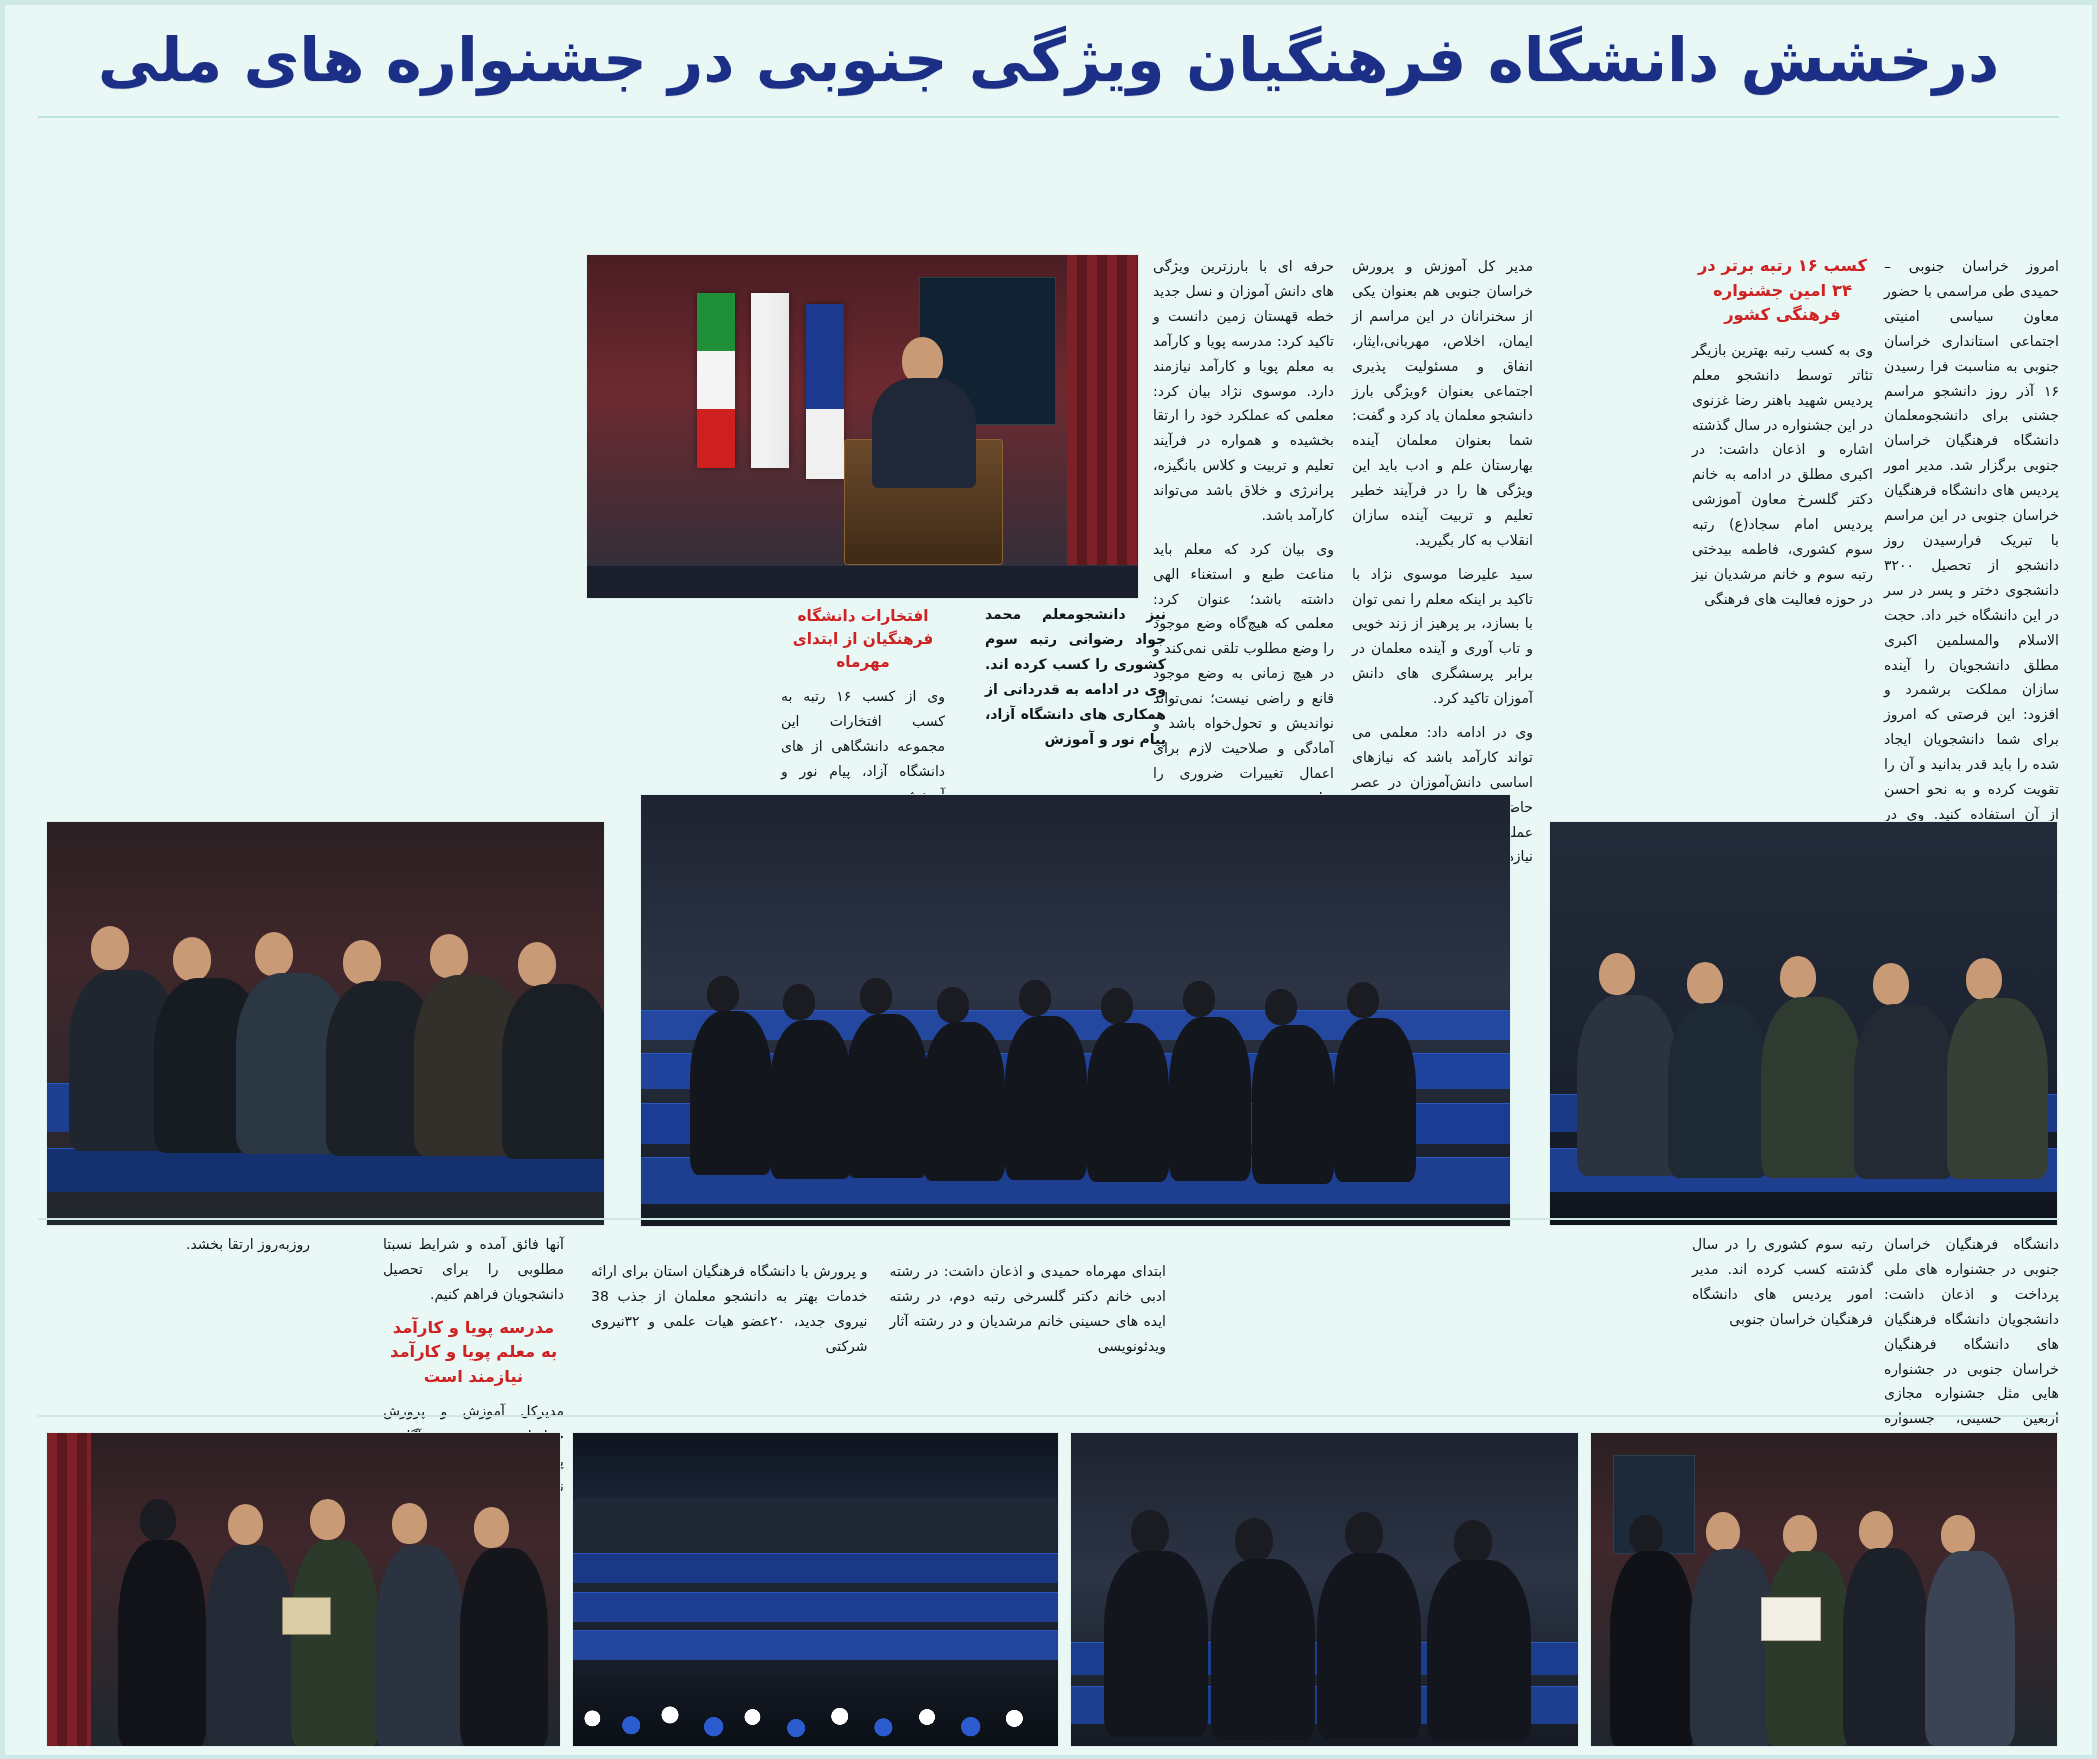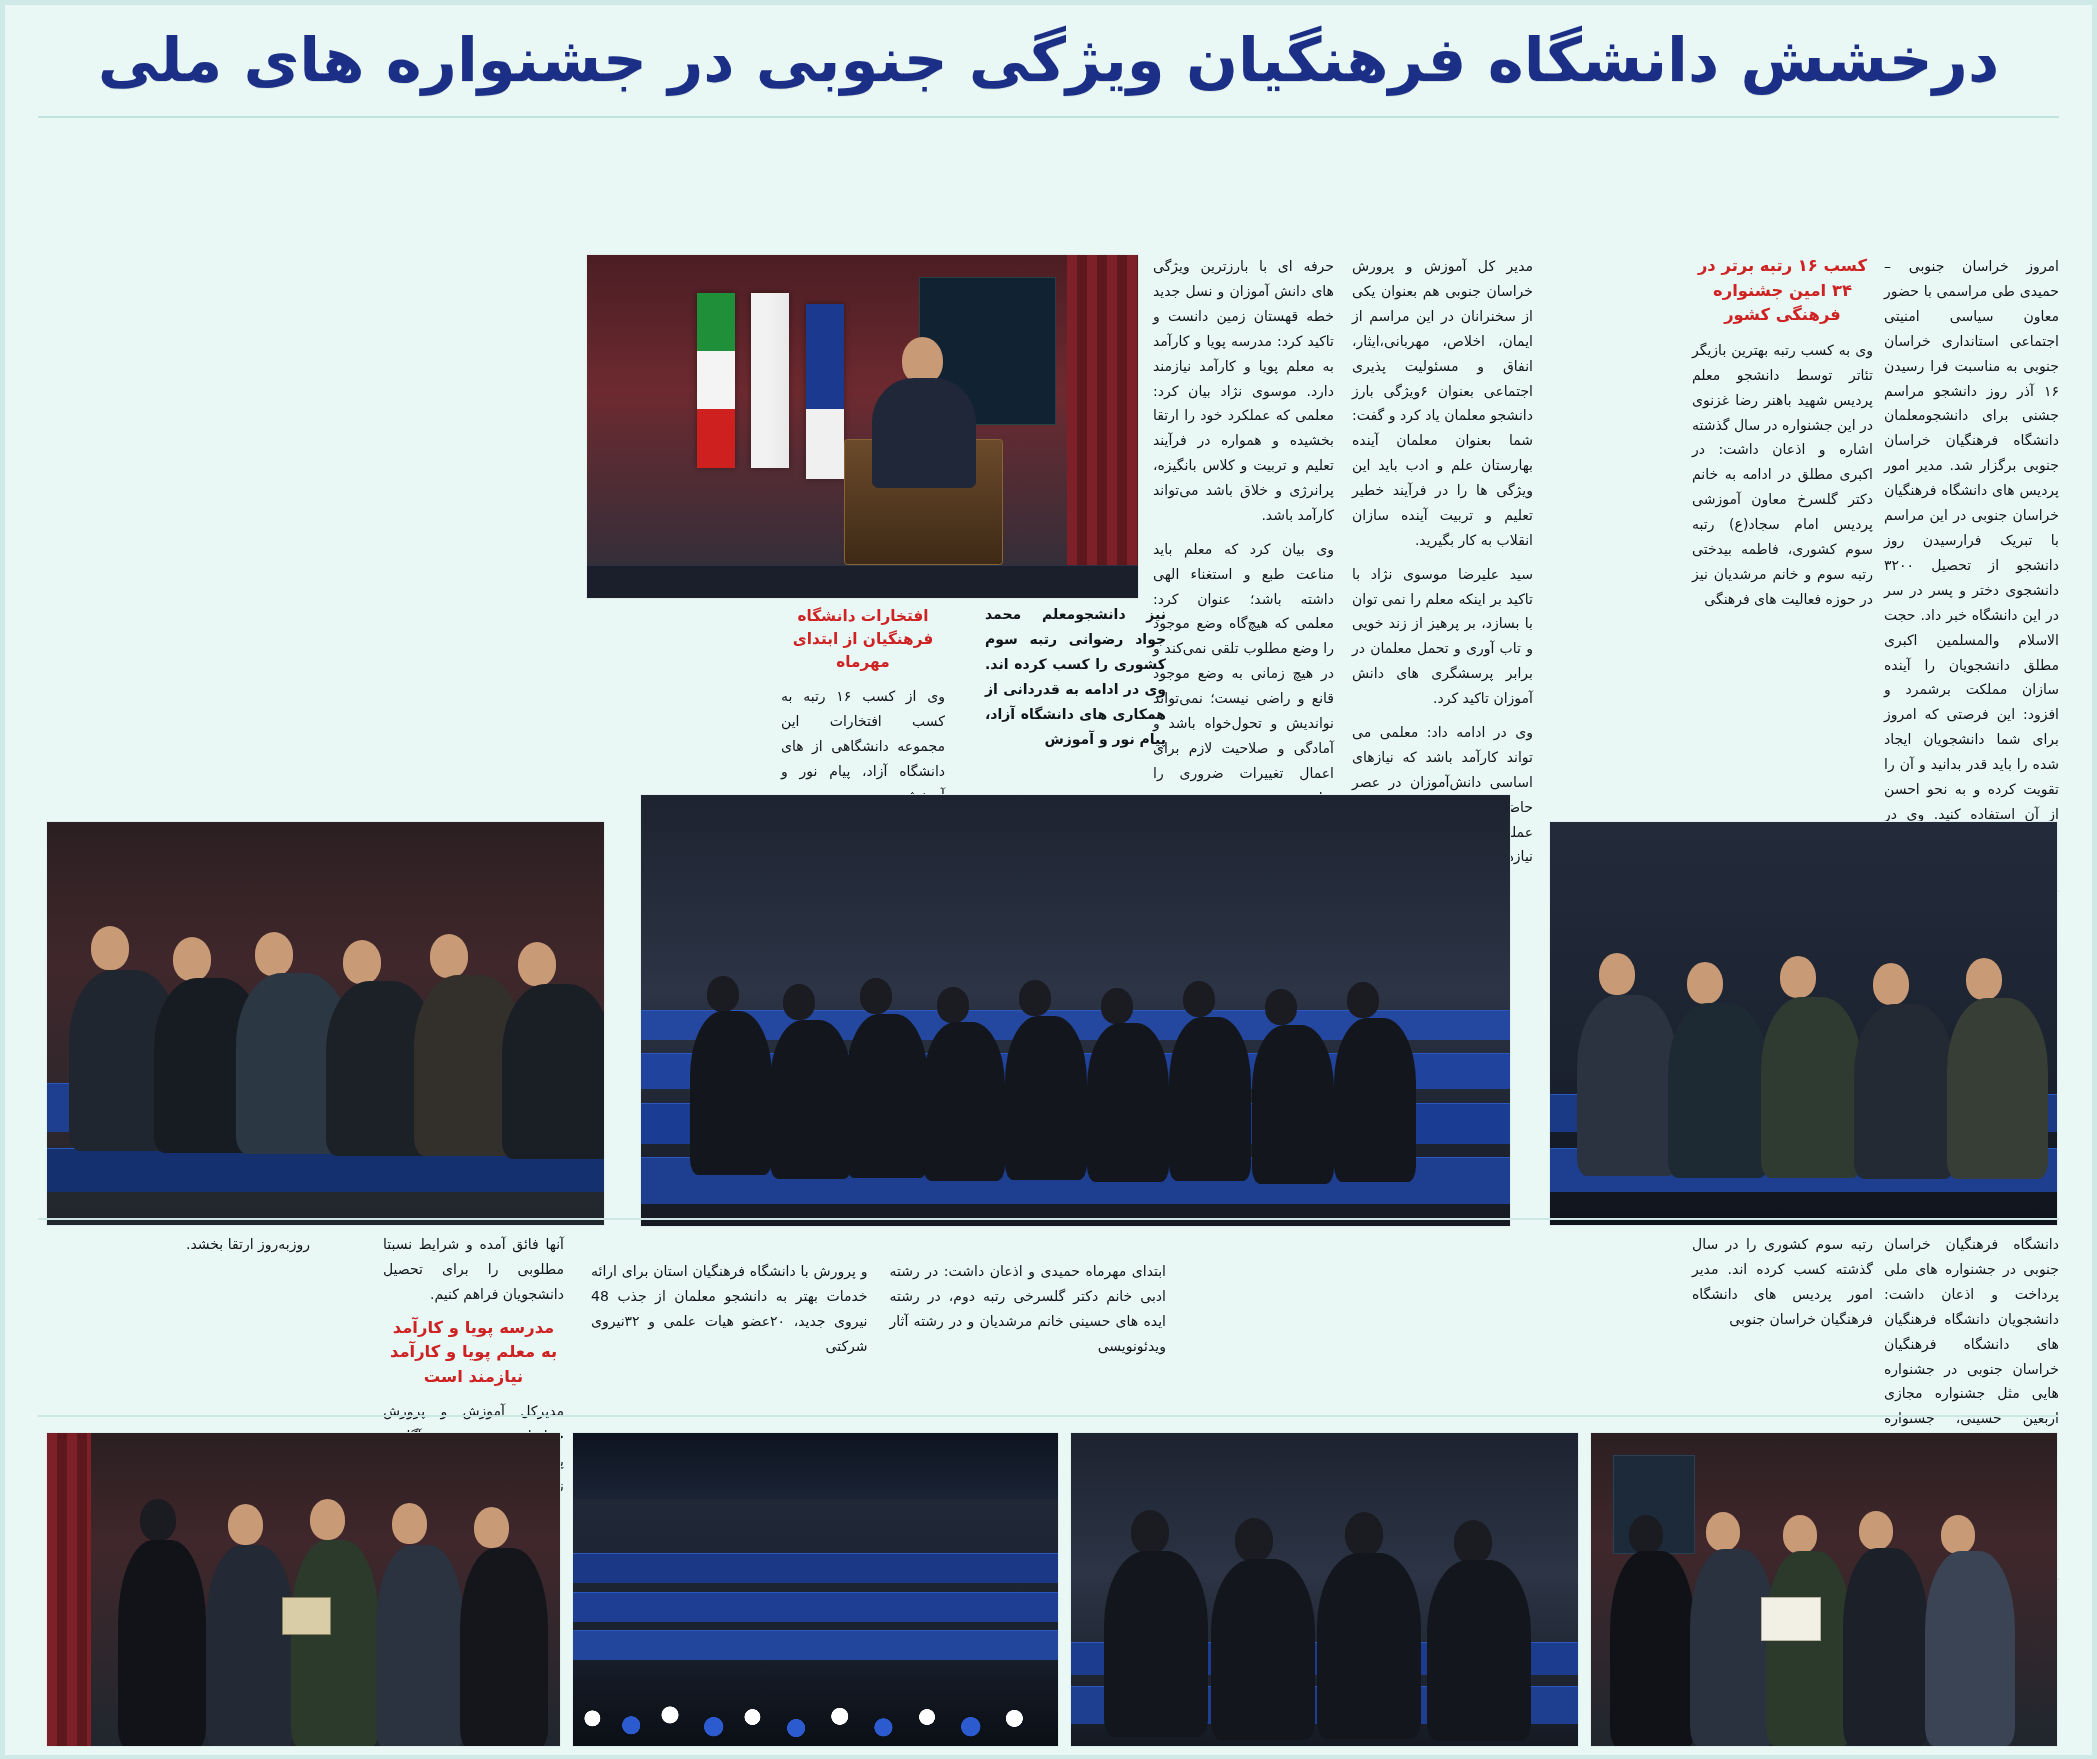--- a/index.html
+++ b/index.html
@@ -155,21 +155,21 @@
       <p>وی از کسب ۱۶ رتبه به کسب افتخارات این مجموعه دانشگاهی از های دانشگاه آزاد، پیام نور و آموزش</p>
     </div>
   </div>
 
   <div class="abs col-text" style="right:926px; top:597px; width:181px;font-weight:bold;">
     <p>نیز دانشجومعلم محمد جواد رضوانی رتبه سوم کشوری را کسب کرده اند. وی در ادامه به قدردانی از همکاری های دانشگاه آزاد، پیام نور و آموزش</p>
   </div>
 
   <div class="abs col-text" style="right:559px; top:249px; width:181px;">
     <p>مدیر کل آموزش و پرورش خراسان جنوبی هم بعنوان یکی از سخنرانان در این مراسم از ایمان، اخلاص، مهربانی،ایثار، انفاق و مسئولیت پذیری اجتماعی بعنوان ۶ویژگی بارز دانشجو معلمان یاد کرد و گفت: شما بعنوان معلمان آینده بهارستان علم و ادب باید این ویژگی ها را در فرآیند خطیر تعلیم و تربیت آینده سازان انقلاب به کار بگیرید.</p>
-    <p>سید علیرضا موسوی نژاد با تاکید بر اینکه معلم را نمی توان با بسازد، بر پرهیز از زند خویی و تاب آوری و تحمل معلمان در برابر پرسشگری های دانش آموزان تاکید کرد.</p>
+    <p>سید علیرضا موسوی نژاد با تاکید بر اینکه معلم را نمی توان با بسازد، بر پرهیز از زند خویی و تاب آوری و آینده معلمان در برابر پرسشگری های دانش آموزان تاکید کرد.</p>
     <p>وی در ادامه داد: معلمی می تواند کارآمد باشد که نیازهای اساسی دانش‌آموزان در عصر حاضر را به خوبی بشناسد و عملکرد خود را برای تأمین این نیازها</p>
   </div>
 
   <div class="abs col-text" style="right:758px; top:249px; width:181px;">
     <p>حرفه ای با بارزترین ویژگی های دانش آموزان و نسل جدید خطه قهستان زمین دانست و تاکید کرد: مدرسه پویا و کارآمد به معلم پویا و کارآمد نیازمند دارد. موسوی نژاد بیان کرد: معلمی که عملکرد خود را ارتقا بخشیده و همواره در فرآیند تعلیم و تربیت و کلاس بانگیزه، پرانرژی و خلاق باشد می‌تواند کارآمد باشد.</p>
     <p>وی بیان کرد که معلم باید مناعت طبع و استغناء الهی داشته باشد؛ عنوان کرد: معلمی که هیچ‌گاه وضع موجود را وضع مطلوب تلقی نمی‌کند و در هیچ زمانی به وضع موجود قانع و راضی نیست؛ نمی‌تواند نواندیش و تحول‌خواه باشد و آمادگی و صلاحیت لازم برای اعمال تغییرات ضروری را ندارد.</p>
     <p>وی با بیان اینکه علم مبراث انبیا</p>
   </div>
 
   <div class="photo" style="right:953px; top:249px; width:553px; height:345px;">
@@ -258,21 +258,21 @@
     <p>افزود: دکتر اسدی در رشته سفرنامه رتبه سوم کشوری را در سال گذشته کسب کرده اند.</p>
   </div>
 
   <div class="abs col-text" style="right:219px; top:1227px; width:181px;">
     <p>رتبه سوم کشوری را در سال گذشته کسب کرده اند. مدیر امور پردیس های دانشگاه فرهنگیان خراسان جنوبی</p>
   </div>
 
   <div class="abs col-text" style="right:926px; top:1254px; width:575px;">
     <div style="display:flex; gap:22px; direction:rtl;">
       <p style="flex:1">ابتدای مهرماه حمیدی و اذعان داشت: در رشته ادبی خانم دکتر گلسرخی رتبه دوم، در رشته ایده های حسینی خانم مرشدیان و در رشته آثار ویدئونویسی</p>
-      <p style="flex:1">و پرورش با دانشگاه فرهنگیان استان برای ارائه خدمات بهتر به دانشجو معلمان از جذب 48 نیروی جدید، ۲۰عضو هیات علمی و ۳۲نیروی شرکتی</p>
+      <p style="flex:1">و پرورش با دانشگاه فرهنگیان استان برای ارائه خدمات بهتر به دانشجو معلمان از جذب 38 نیروی جدید، ۲۰عضو هیات علمی و ۳۲نیروی شرکتی</p>
     </div>
   </div>
 
   <div class="abs" style="right:1528px; top:1227px; width:181px;">
     <div class="col-text">
       <p>آنها فائق آمده و شرایط نسبتا مطلوبی را برای تحصیل دانشجویان فراهم کنیم.</p>
     </div>
     <div class="red-head">مدرسه پویا و کارآمد به معلم پویا و کارآمد نیازمند است</div>
     <div class="col-text">
       <p>مدیرکل آموزش و پرورش خراسان جنوبی، آگاهی، پرسشگری، پژوهشگری و تنوع نیازهای علمی، مهارتی و</p>

